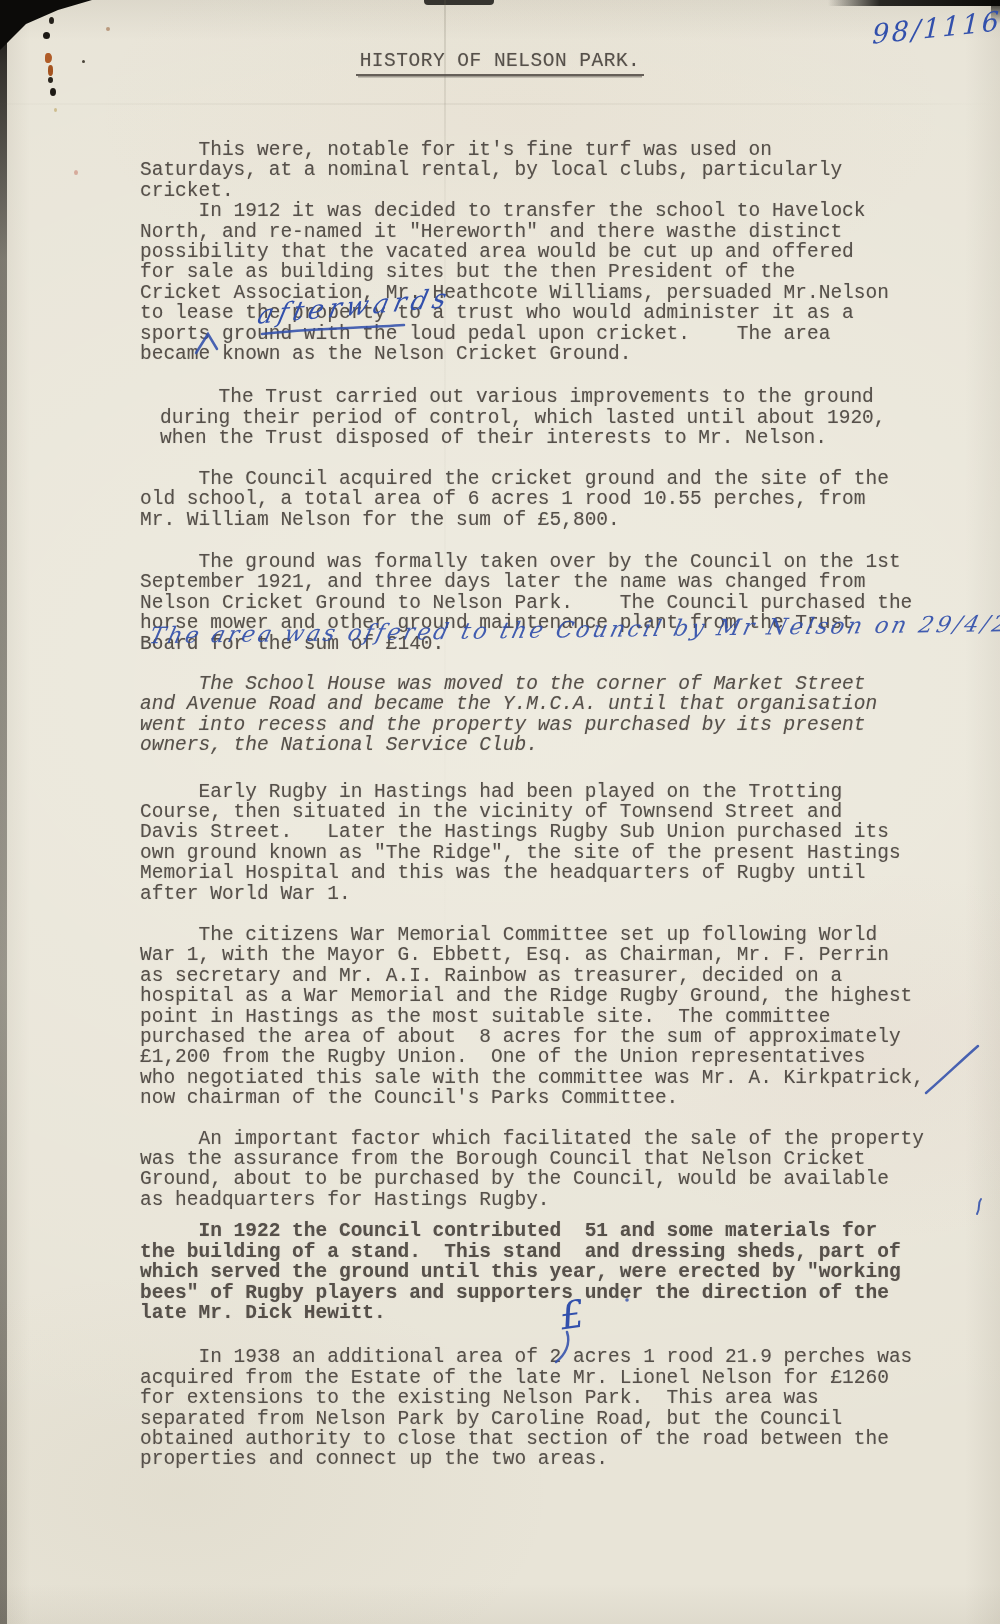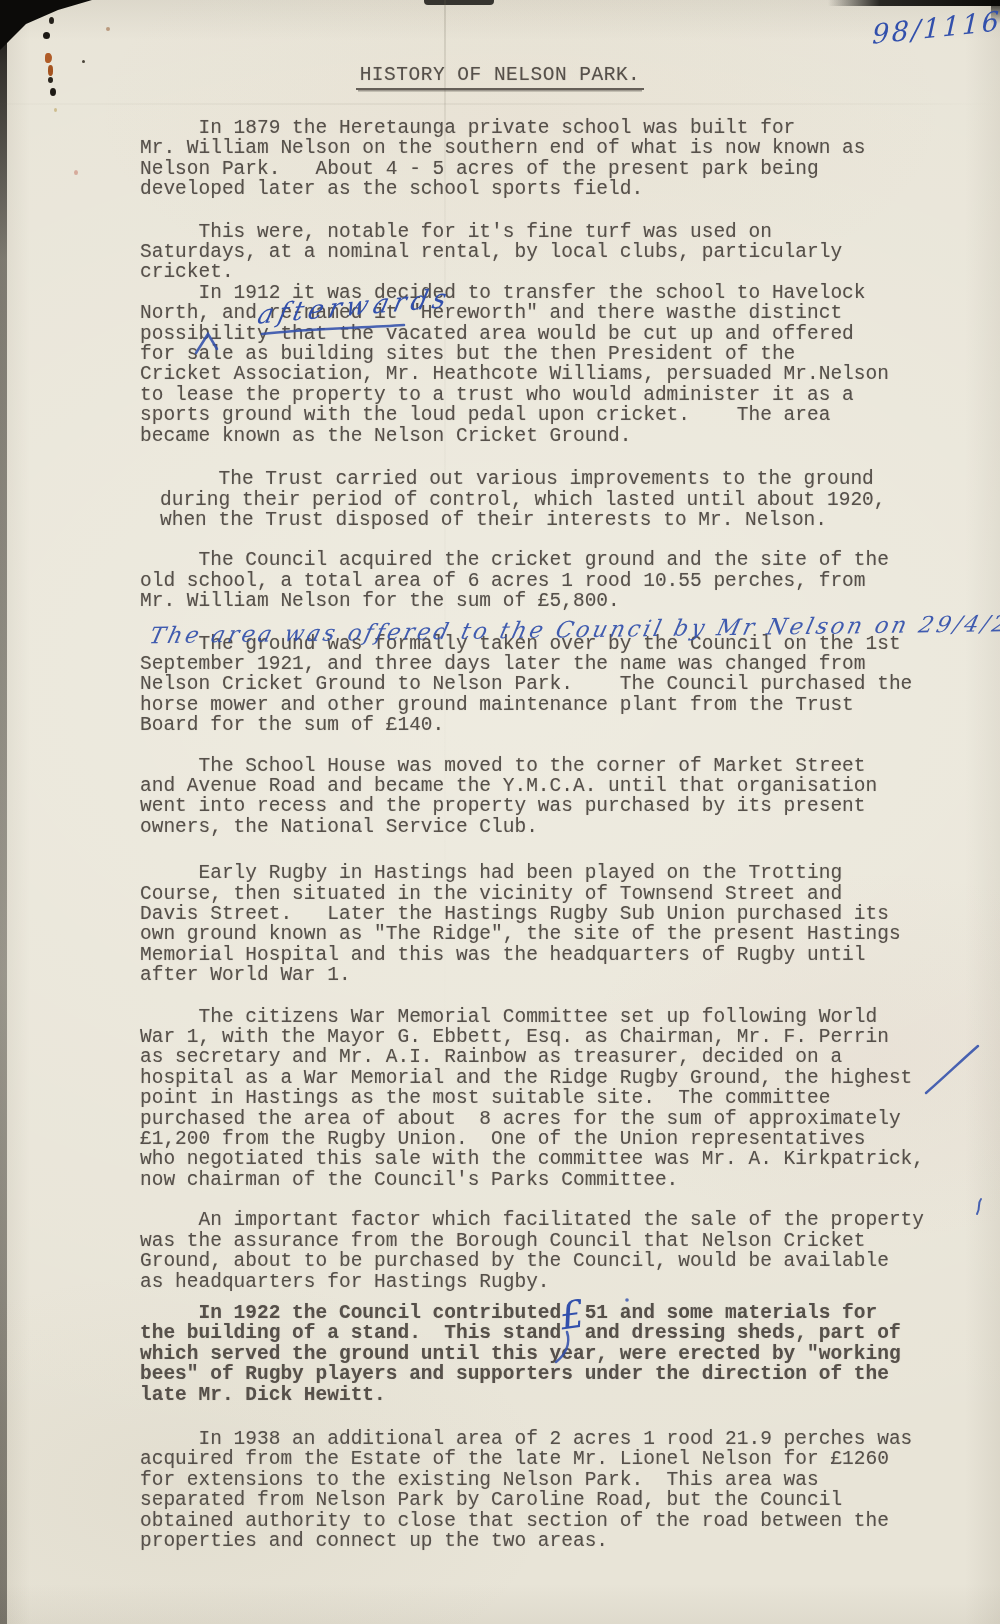--- a/index.html
+++ b/index.html
@@ -10,21 +10,21 @@
       radial-gradient(ellipse 620px 300px at 52% 7%, rgba(205,160,125,0.05), transparent 70%),
       radial-gradient(ellipse 420px 260px at 88% 65%, rgba(195,140,140,0.06), transparent 72%),
       radial-gradient(ellipse 500px 300px at 18% 92%, rgba(150,140,110,0.07), transparent 75%),
       radial-gradient(ellipse 1500px 1000px at 50% 42%, rgba(255,255,248,0.28), transparent 82%),
       linear-gradient(to right, rgba(110,100,80,0.12), transparent 3%, transparent 96.5%, rgba(110,100,80,0.10)),
       linear-gradient(to bottom, rgba(110,100,80,0.10), transparent 2.5%, transparent 97.5%, rgba(110,100,80,0.08));
     font-family:"Liberation Mono", monospace;
     color:#56504a;
   }
   
-  .title-row{position:absolute;top:64px;left:0;width:100%;text-align:center;}
+  .title-row{position:absolute;top:50px;left:0;width:100%;text-align:center;}
   .title-text{
     display:inline-block;font-size:19.5px;letter-spacing:0.5px;
     padding:0 4px 2px 4px;
     border-bottom:2px solid rgba(86,80,74,0.9);
     box-shadow:0 3.5px 0 -2px rgba(86,80,74,0.5);
     text-shadow:0 0 1px rgba(86,80,74,0.35);
   }
   #body-block{position:absolute;left:140px;top:118px;}
   .para{
     white-space:pre;font-size:19.5px;line-height:20.4px;
@@ -87,24 +87,20 @@
   <div class="speck sp8"></div>
   <div class="speck sp9"></div>
   <div class="speck sp10"></div>
   <div class="crease-v"></div>
   <div class="crease-h"></div>
 
   <div class="title-row">
     <span class="title-text">HISTORY OF NELSON PARK.</span>
   </div>
   <div id="body-block">
-      <div class="para" style="margin-top: 0px;">     In 1879 the Heretaunga private school was built for
-Mr. William Nelson on the southern end of what is now known as
-Nelson Park.   About 4 - 5 acres of the present park being
-developed later as the school sports field.</div>
       <div class="para" style="margin-top: 22px;">     This were, notable for it's fine turf was used on
 Saturdays, at a nominal rental, by local clubs, particularly
 cricket.</div>
       <div class="para" style="">     In 1912 it was decided to transfer the school to Havelock
 North, and re-named it "Hereworth" and there wasthe distinct
 possibility that the vacated area would be cut up and offered
 for sale as building sites but the then President of the
 Cricket Association, Mr. Heathcote Williams, persuaded Mr.Nelson
 to lease the property to a trust who would administer it as a
 sports ground with the loud pedal upon cricket.    The area
@@ -113,21 +109,21 @@
 during their period of control, which lasted until about 1920,
 when the Trust disposed of their interests to Mr. Nelson.</div>
       <div class="para" style="margin-top: 20px;">     The Council acquired the cricket ground and the site of the
 old school, a total area of 6 acres 1 rood 10.55 perches, from
 Mr. William Nelson for the sum of £5,800.</div>
       <div class="para" style="margin-top: 22px;">     The ground was formally taken over by the Council on the 1st
 September 1921, and three days later the name was changed from
 Nelson Cricket Ground to Nelson Park.    The Council purchased the
 horse mower and other ground maintenance plant from the Trust
 Board for the sum of £140.</div>
-      <div class="para" style="margin-top: 20px;">     The School House was moved to the corner of Market Street
+      <div class="para" style="margin-top: 20px; font-style: italic;">     The School House was moved to the corner of Market Street
 and Avenue Road and became the Y.M.C.A. until that organisation
 went into recess and the property was purchased by its present
 owners, the National Service Club.</div>
       <div class="para" style="margin-top: 26px;">     Early Rugby in Hastings had been played on the Trotting
 Course, then situated in the vicinity of Townsend Street and
 Davis Street.   Later the Hastings Rugby Sub Union purchased its
 own ground known as "The Ridge", the site of the present Hastings
 Memorial Hospital and this was the headquarters of Rugby until
 after World War 1.</div>
       <div class="para" style="margin-top: 21px;">     The citizens War Memorial Committee set up following World

